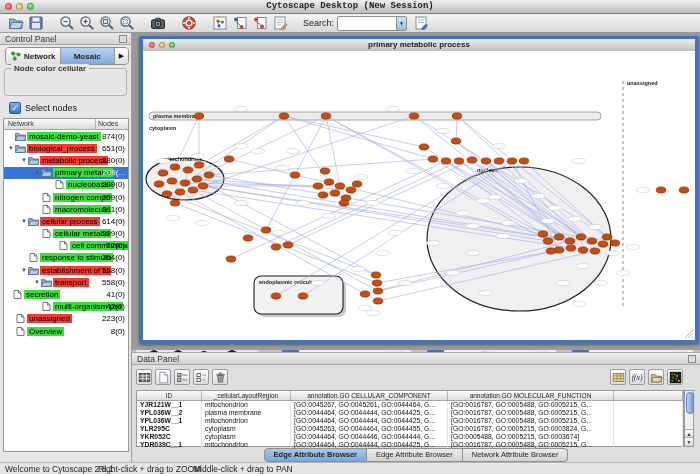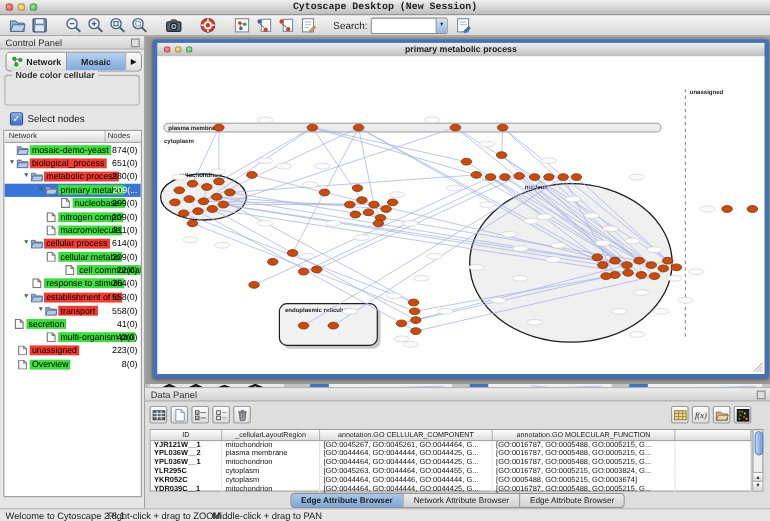--- a/index.html
+++ b/index.html
@@ -836,22 +836,22 @@
           <span class="dt-c" style="flex:1"></span>
         </div>
       </div>
     <div class="dp-scroll">
       <span class="dp-thumb"></span>
       <span class="dp-sarrow" style="bottom:8px;">▲</span>
       <span class="dp-sarrow" style="bottom:0;">▼</span>
     </div>
     <div class="dp-tabs" id="dp-tabs">
         <span class="dp-tab sel">Edge Attribute Browser</span>
+        <span class="dp-tab">Edge Attribute Browser</span>
         <span class="dp-tab">Network Attribute Browser</span>
-        <span class="dp-tab">Edge Attribute Browser</span>
       </div>
   </div>
 
   <div class="statusbar">
     <span style="left:5px;">Welcome to Cytoscape 2.8.1</span>
     <span style="left:98px;">Right-click + drag to ZOOM</span>
     <span style="left:193px;">Middle-click + drag to PAN</span>
   </div>
 </div>
 

